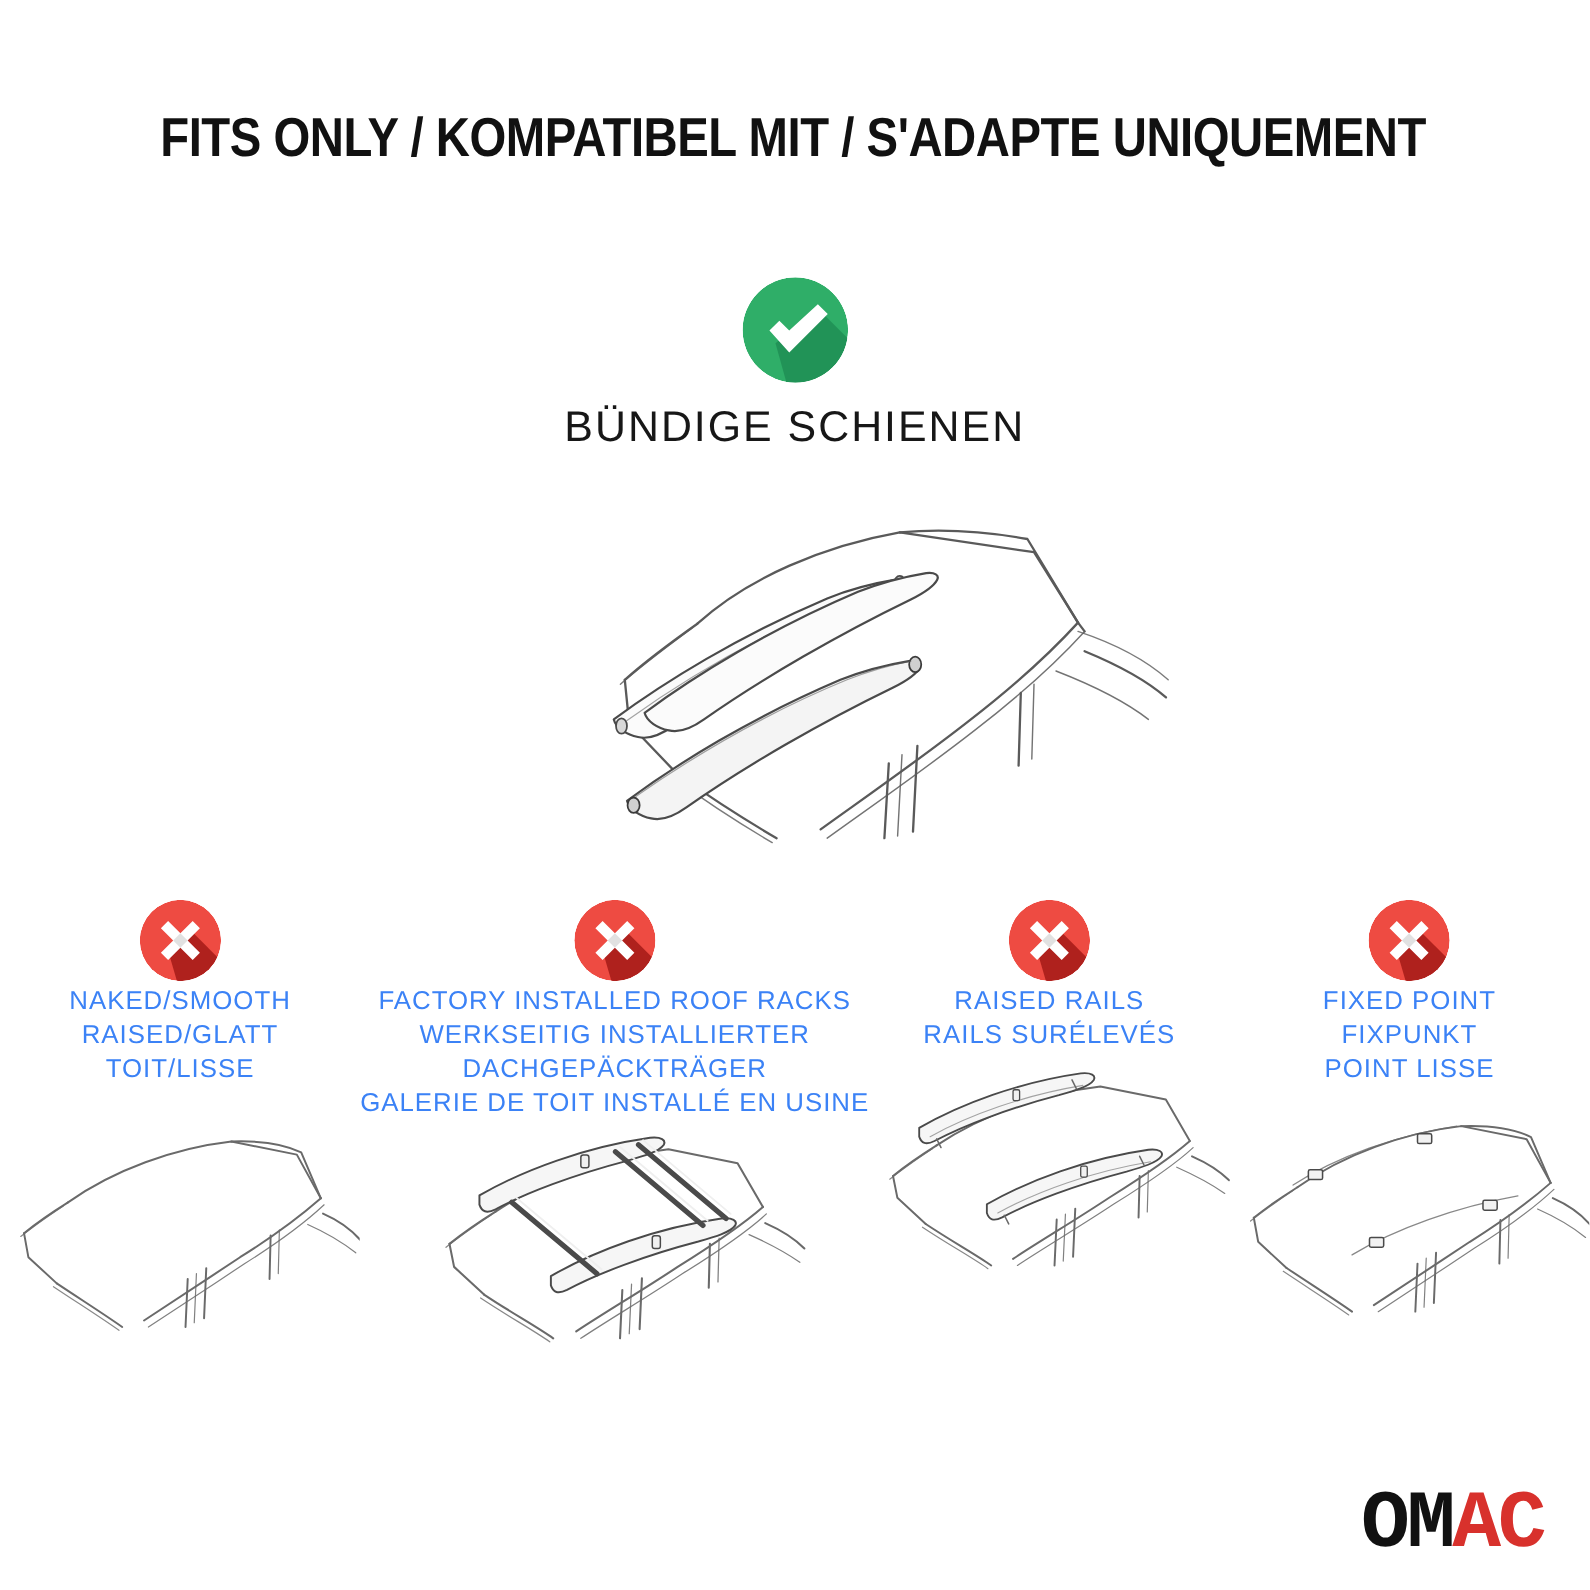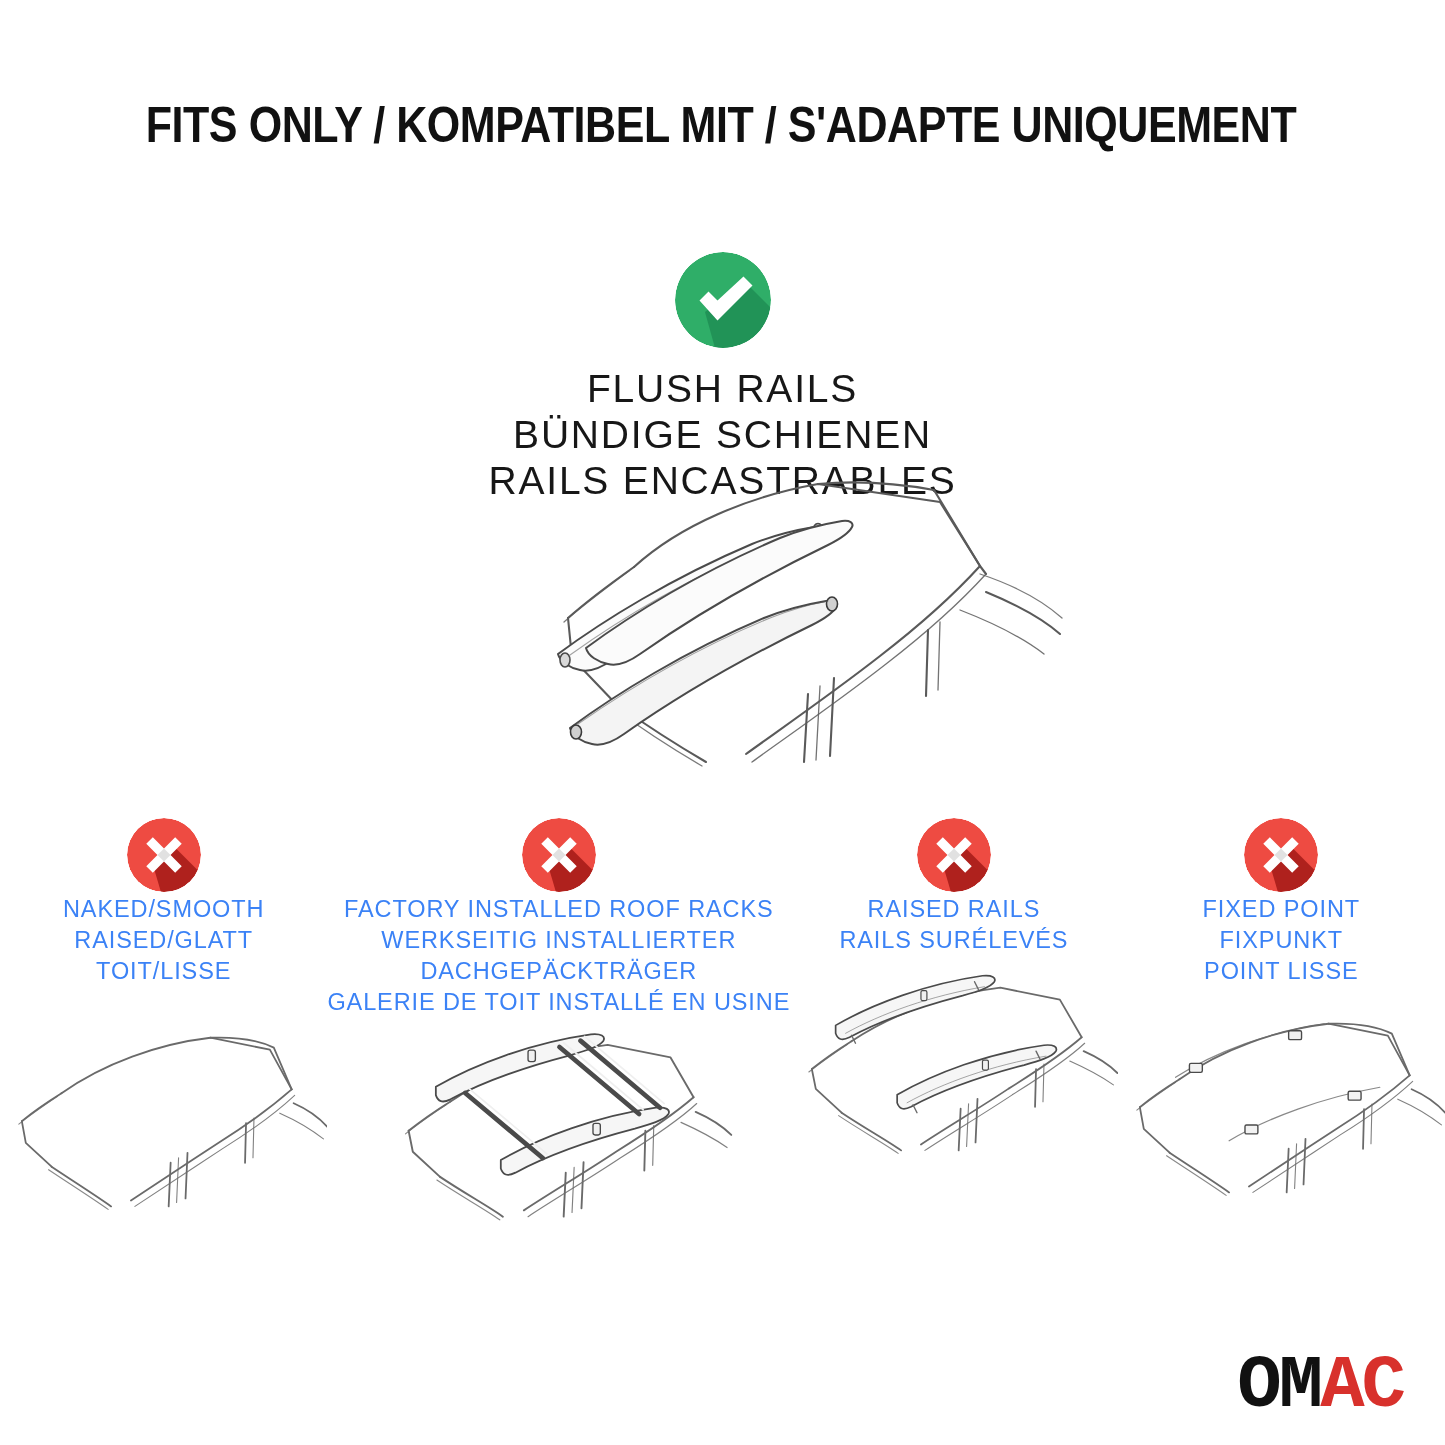--- a/index.html
+++ b/index.html
@@ -149,23 +149,21 @@
         <circle cx="48" cy="48" r="48" fill="#2FAE68"></circle>
 
         <path d="M68.5 28.5 L96 56 L96 96 L40 96 L30 60 Z" fill="#1E8A52" opacity="0.75"></path>
 
         <path d="M24.5 48.5 L33.5 39.5 L42.5 48.5 L68.5 24.5 L77.5 33.5 L42.5 68.5 Z" fill="#ffffff"></path>
       </g>
     </svg>
   </div>
 
   <div class="fits-labels">
-    <div>FLUSH RAILS</div>
     <div>BÜNDIGE SCHIENEN</div>
-    <div>RAILS ENCASTRABLES</div>
   </div>
 </div>
 
 <div class="hero-art">
   <svg viewBox="0 0 660 300" xmlns="http://www.w3.org/2000/svg" fill="none" stroke="#5a5a5a" stroke-width="2.1" stroke-linecap="round" stroke-linejoin="round">
 
     <path d="M214 97 C260 55 330 26 398 14 L520 32 L560 96 L566 104"></path>
     <path d="M398 14 C430 11 470 12 514 20 L560 96"></path>
 
     <path d="M214 97 C190 114 166 132 148 148"></path>

